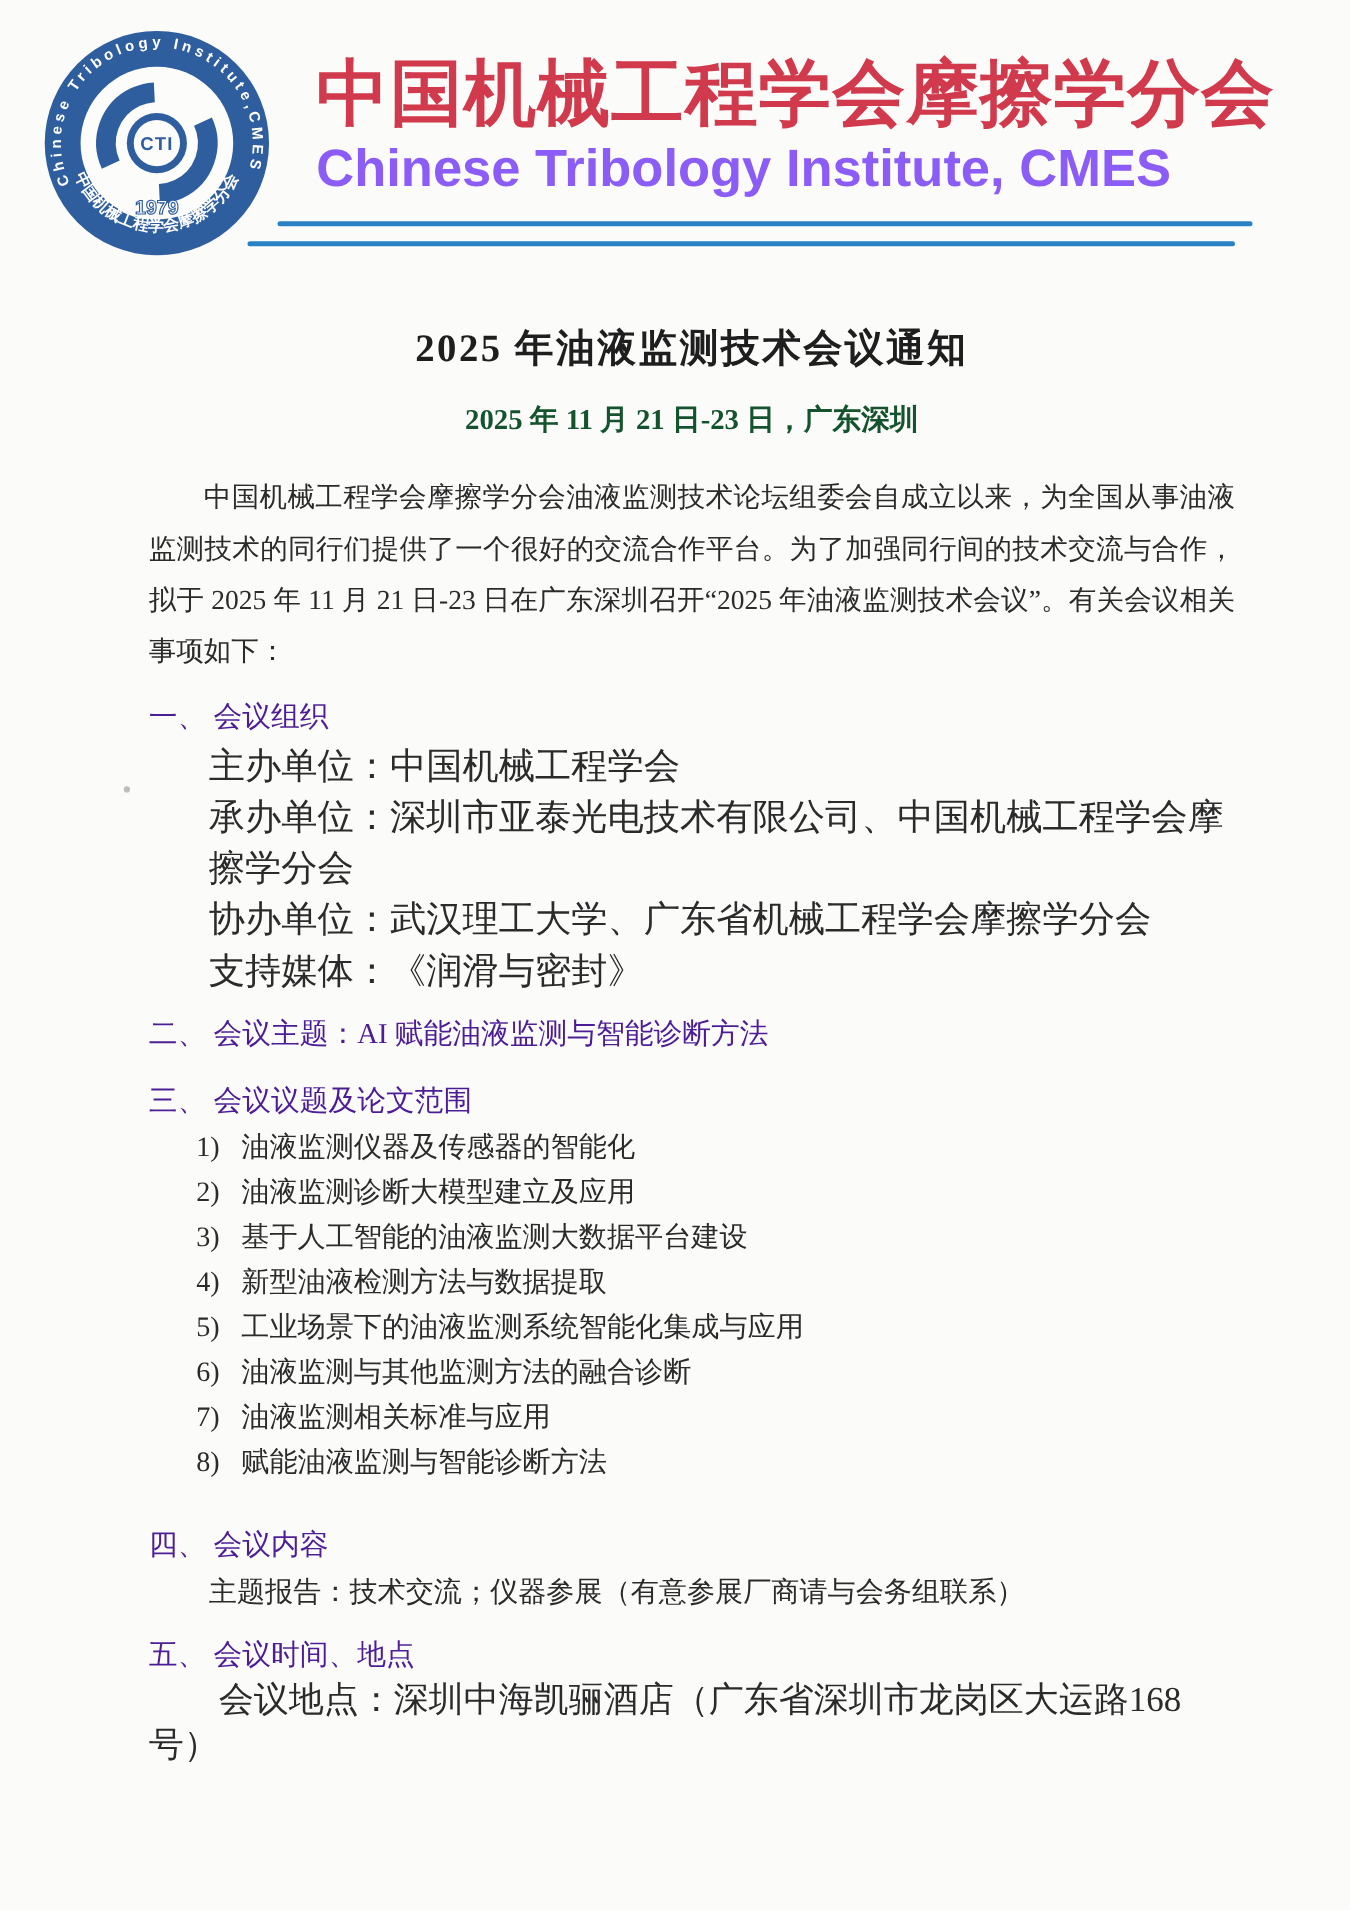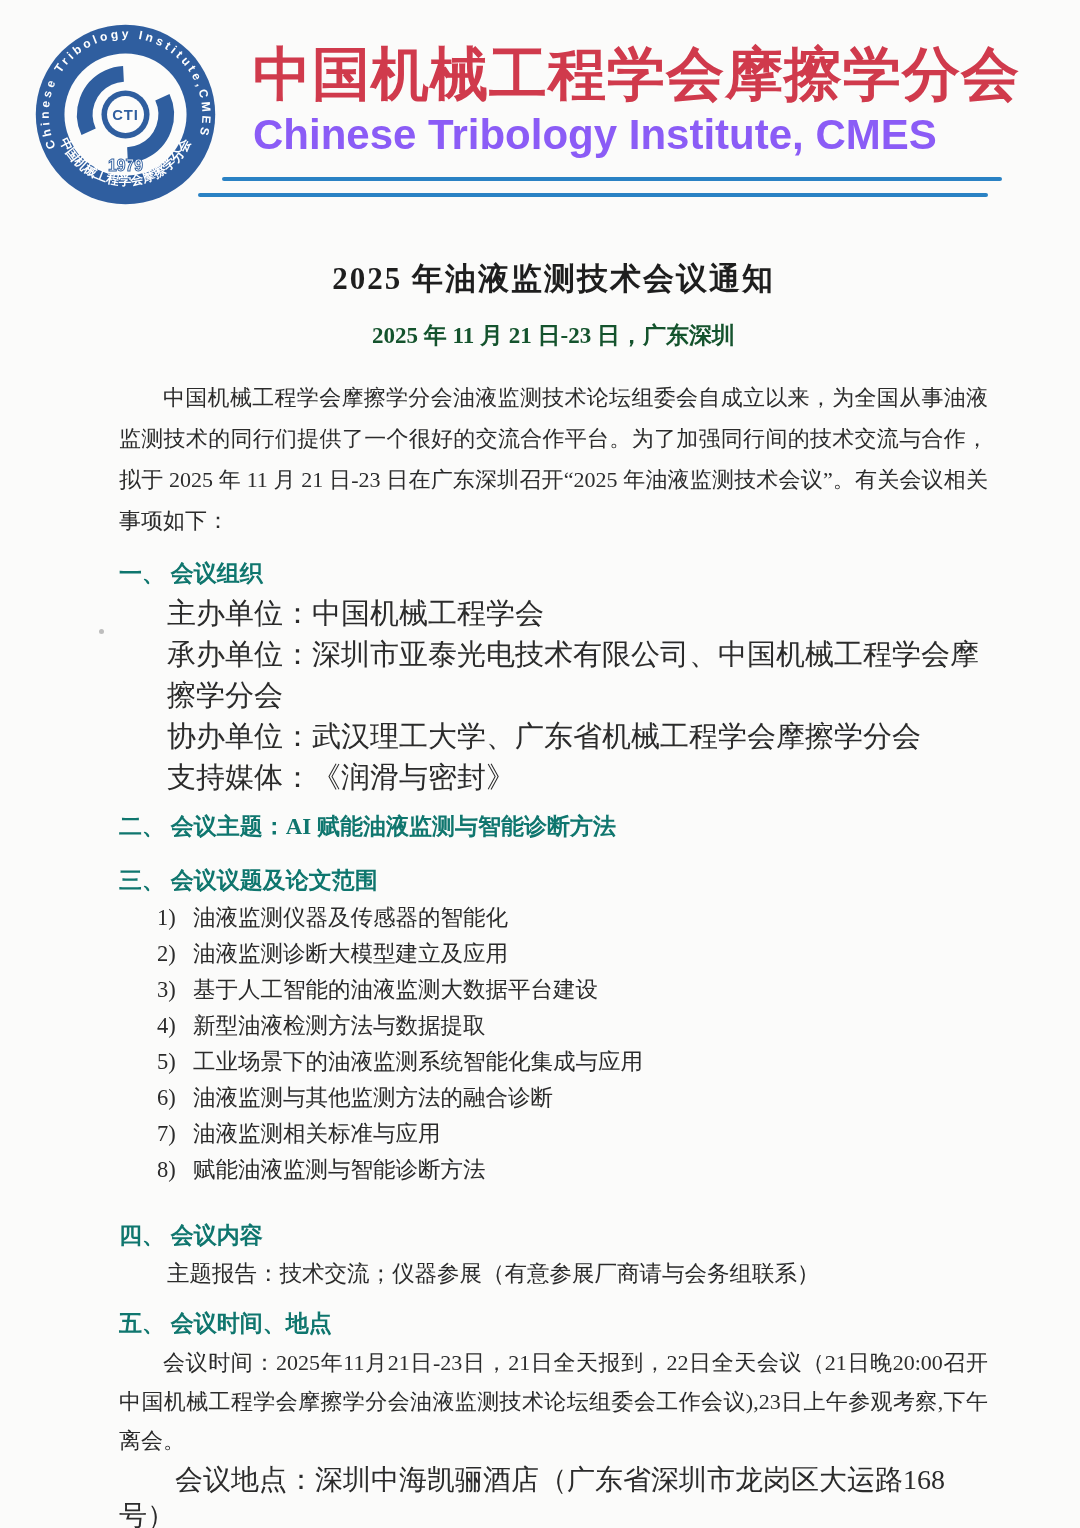--- a/index.html
+++ b/index.html
@@ -36,21 +36,21 @@
     font-size:31px;font-weight:bold;line-height:44px;letter-spacing:2px;color:#1e1e1e;
   }
   .doc-subtitle{
     margin-top:20px;text-align:center;
     font-size:23px;font-weight:bold;line-height:30px;color:#14532d;
   }
   .intro{
     margin-top:26px;font-size:22px;line-height:41px;
     text-indent:2em;text-align:justify;
   }
-  .sec-h{font-size:23px;font-weight:bold;line-height:34px;color:#0f766e;}
+  .sec-h{font-size:23px;font-weight:normal;line-height:34px;color:#4c1d95;}
   .h1{margin-top:16px;}
   .org-lines{margin-top:2px;}
   .org-line{padding-left:48px;font-size:29px;line-height:41px;}
   .h2{margin-top:12px;}
   .h3{margin-top:20px;}
   .topic-list{margin-top:2px;}
   .topic-item{display:flex;padding-left:38px;font-size:22.5px;line-height:36px;}
   .topic-no{width:36px;flex:0 0 36px;}
   .h4{margin-top:31px;}
   .s4-line{margin-top:4px;padding-left:48px;font-size:22.5px;line-height:34px;}
@@ -147,17 +147,16 @@
       <div class="topic-item">
         <span class="topic-no">8)</span>
         <span>赋能油液监测与智能诊断方法</span>
       </div>
     </div>
 
     <div class="sec-h h4">四、 会议内容</div>
     <div class="s4-line">主题报告：技术交流；仪器参展（有意参展厂商请与会务组联系）</div>
 
     <div class="sec-h h5">五、 会议时间、地点</div>
-    <div class="time-para">会议时间：2025年11月21日-23日，21日全天报到，22日全天会议（21日晚20:00召开中国机械工程学会摩擦学分会油液监测技术论坛组委会工作会议),23日上午参观考察,下午离会。</div>
     <div class="venue-line">会议地点：深圳中海凯骊酒店（广东省深圳市龙岗区大运路168号）</div>
 
   </div>
 </div>
 
 </body></html>

